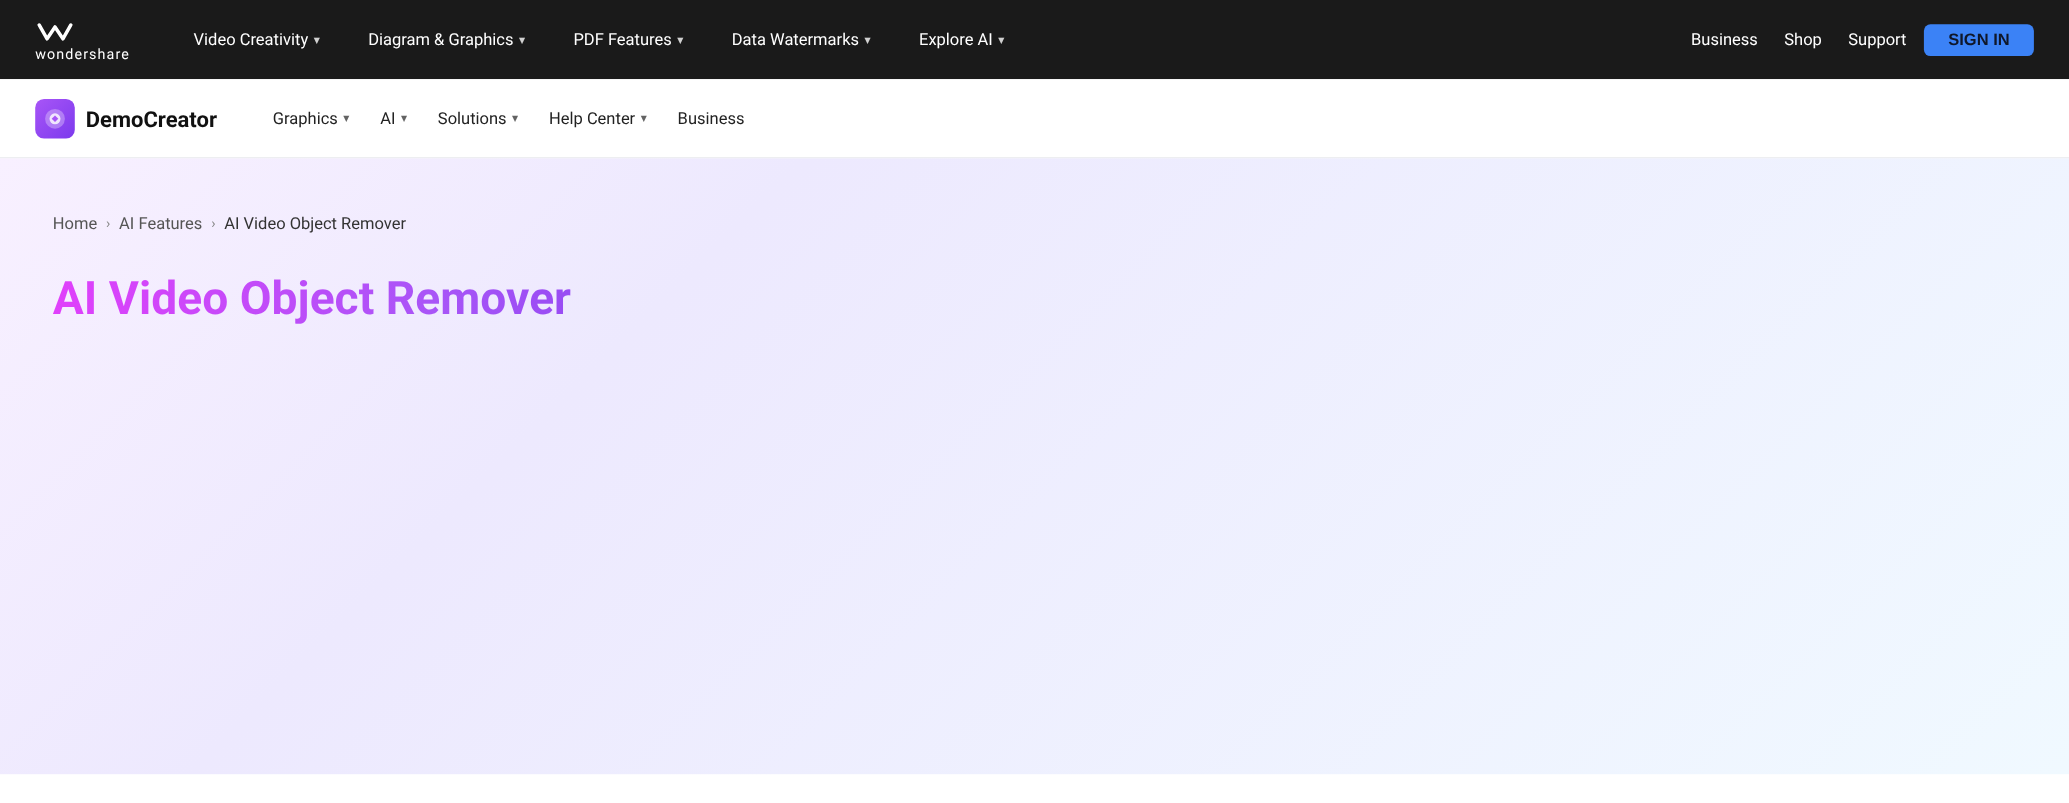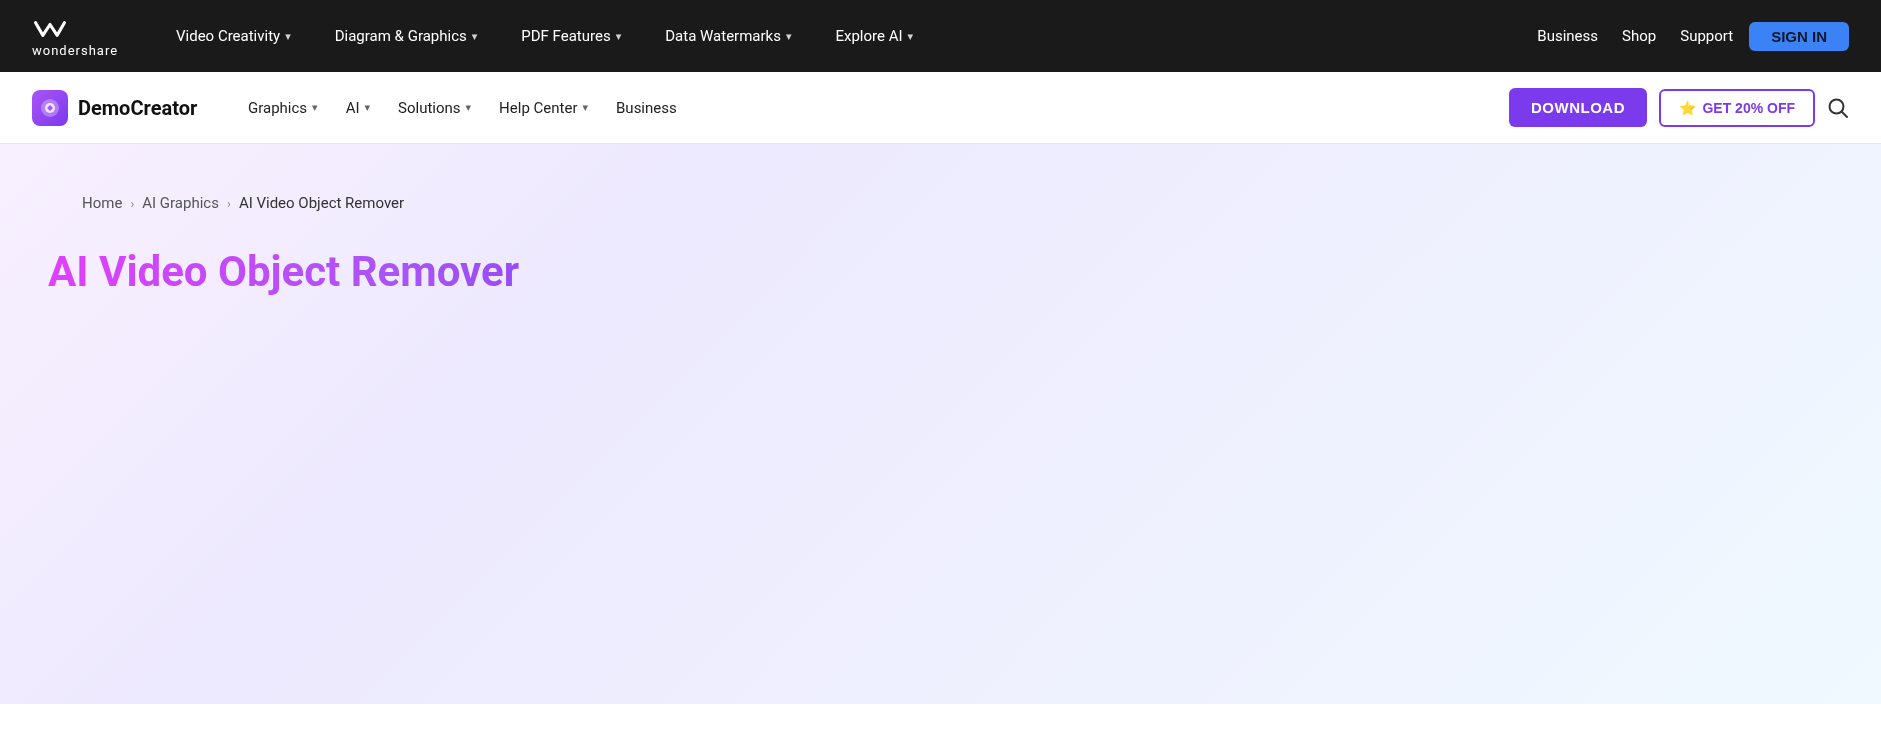--- a/index.html
+++ b/index.html
@@ -179,21 +179,20 @@
       max-width: 700px;
       padding-top: 10px;
     }
     .breadcrumb {
       display: flex;
       align-items: center;
       gap: 8px;
       margin-bottom: 36px;
       font-size: 15px;
       color: #555;
-      margin-left: 34px;
     }
     .breadcrumb-sep {
       color: #888;
       font-size: 13px;
     }
     .breadcrumb-link {
       color: #555;
       cursor: pointer;
       text-decoration: none;
     }
@@ -321,42 +320,29 @@
     </a>
     <a class="second-nav-link">
       <span>Help Center</span>
       <span class="chevron">▾</span>
     </a>
     <a class="second-nav-link">
       <span>Business</span>
     </a>
   </div>
 
-  <div class="second-nav-right">
-    <button class="download-btn">DOWNLOAD</button>
-    <button class="discount-btn">
-      <span style="color:#f59e0b;">⭐</span>
-      <span>GET 20% OFF</span>
-    </button>
-    <button class="search-icon-btn">
-      <svg width="22" height="22" viewBox="0 0 22 22" fill="none">
-        <circle cx="9.5" cy="9.5" r="7" stroke="#333" stroke-width="2"></circle>
-        <line x1="14.5" y1="14.5" x2="20" y2="20" stroke="#333" stroke-width="2" stroke-linecap="round"></line>
-      </svg>
-    </button>
-  </div>
 </nav>
 
 <main class="main-content">
   <div class="content-left">
 
     <nav class="breadcrumb">
       <a class="breadcrumb-link">Home</a>
       <span class="breadcrumb-sep">›</span>
-      <a class="breadcrumb-link">AI Graphics</a>
+      <a class="breadcrumb-link">AI Features</a>
       <span class="breadcrumb-sep">›</span>
       <span class="breadcrumb-current">AI Video Object Remover</span>
     </nav>
 
     <h2 class="hero-subtitle">AI Video Object Remover</h2>
     <h1 class="hero-title">
       <br>
     </h1>
   </div>
 

